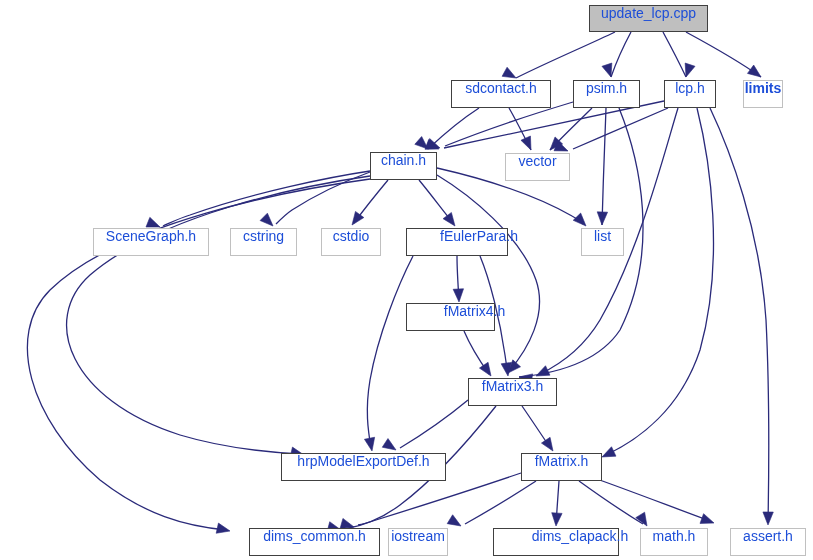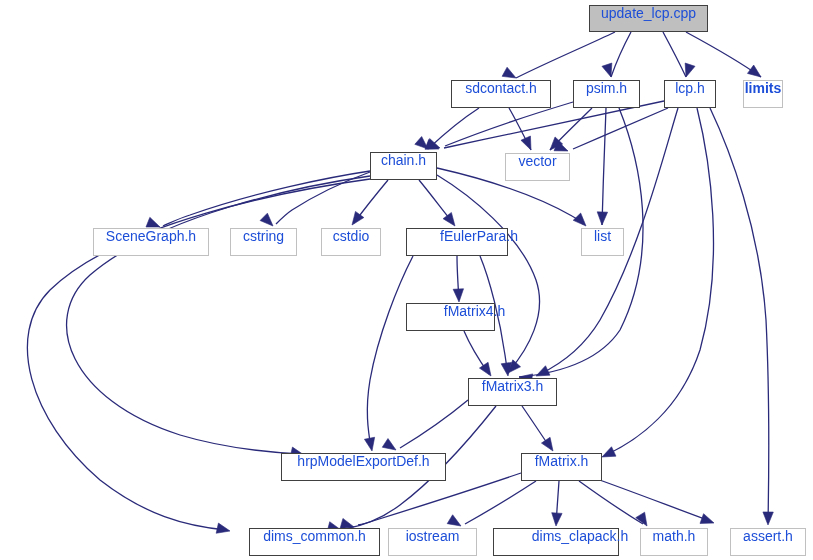--- a/index.html
+++ b/index.html
@@ -169,21 +169,21 @@
       </div>
       <div class="node hdr" style="left: 281px; top: 453px; width: 165px; height: 28px;">
         <span>hrpModelExportDef.h</span>
       </div>
       <div class="node hdr" style="left: 521px; top: 453px; width: 81px; height: 28px;">
         <span>fMatrix.h</span>
       </div>
       <div class="node hdr" style="left: 237px; top: 528px; width: 131px; height: 28px; margin-left: 12px;">
         <span>dims_common.h</span>
       </div>
-      <div class="node " style="left: 388px; top: 528px; width: 89px; height: 28px;">
+      <div class="node " style="left: 388px; top: 528px; width: 60px; height: 28px;">
         <span>iostream</span>
       </div>
       <div class="node hdr" style="left: 493px; top: 528px; width: 126px; height: 28px; padding-left: 48px;">
         <span>dims_clapack.h</span>
       </div>
       <div class="node " style="left: 640px; top: 528px; width: 68px; height: 28px;">
         <span>math.h</span>
       </div>
       <div class="node " style="left: 730px; top: 528px; width: 76px; height: 28px;">
         <span>assert.h</span>

